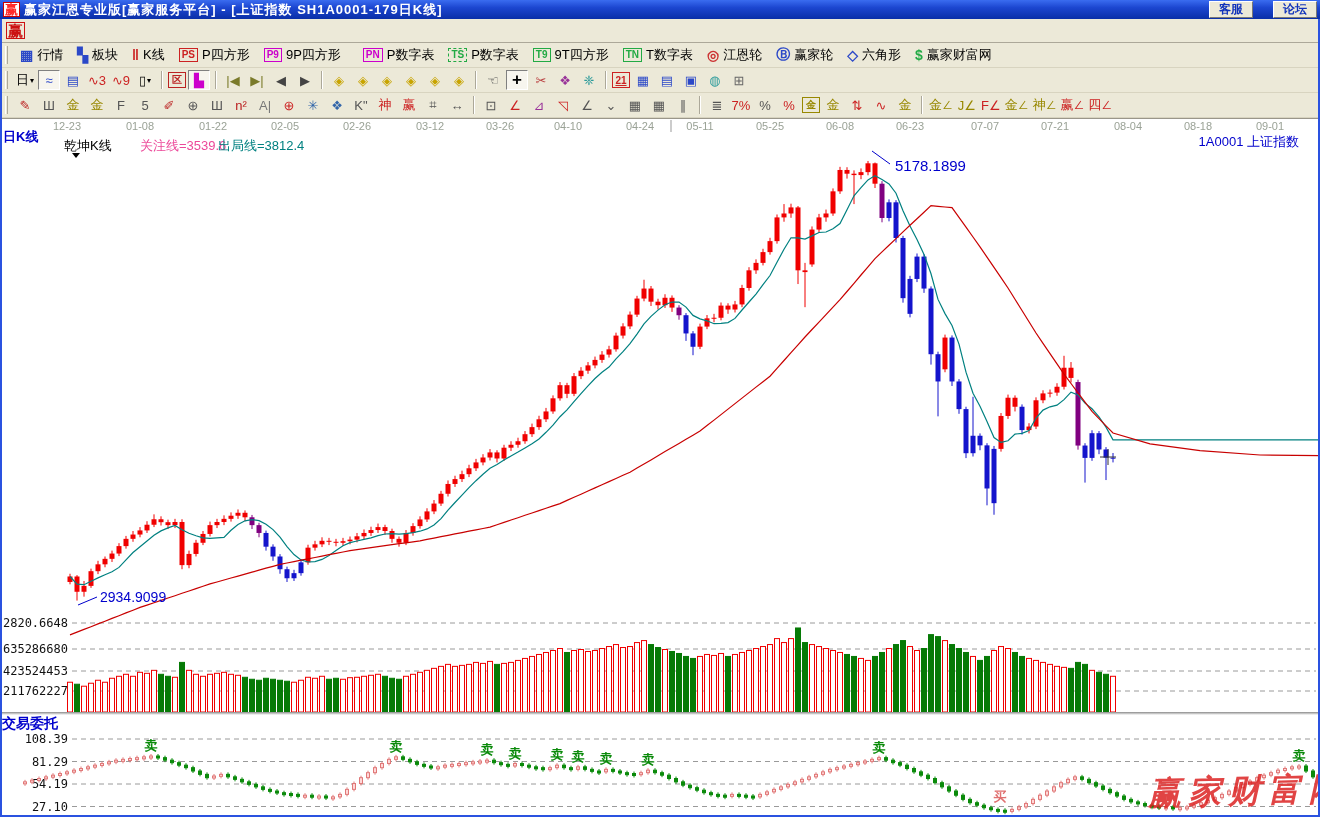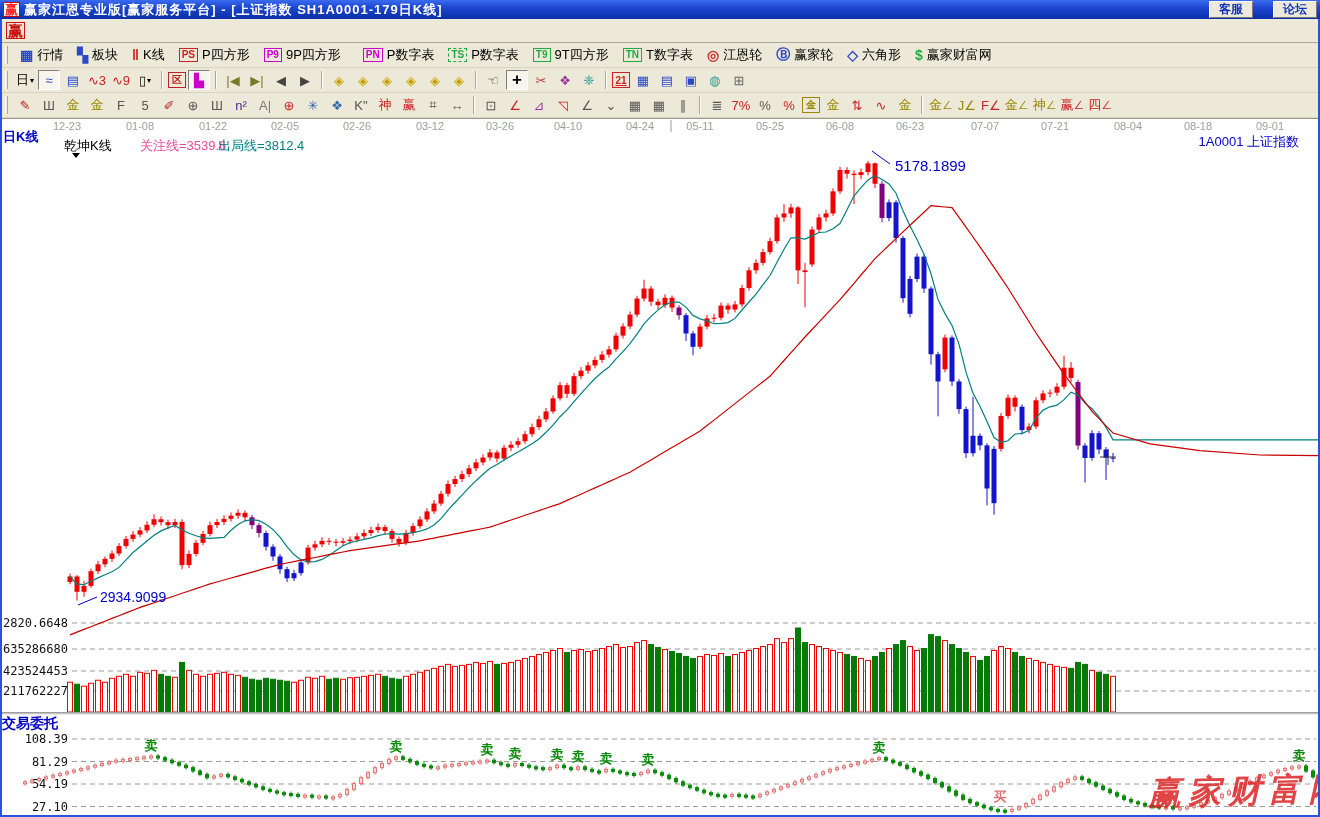--- a/index.html
+++ b/index.html
@@ -157,21 +157,21 @@
     <span class="handle"></span>
     <span class="tbtn" style="color: rgb(187, 34, 34);">✎</span>
     <span class="tbtn" style="color: rgb(85, 85, 85);">Ш</span>
     <span class="tbtn" style="color: rgb(152, 136, 0);">金</span>
     <span class="tbtn" style="color: rgb(152, 136, 0);">金</span>
     <span class="tbtn" style="color: rgb(85, 85, 85);">F</span>
     <span class="tbtn" style="color: rgb(85, 85, 85);">5</span>
     <span class="tbtn" style="color: rgb(187, 34, 34);">✐</span>
     <span class="tbtn" style="color: rgb(85, 85, 85);">⊕</span>
     <span class="tbtn" style="color: rgb(85, 85, 85);">Ш</span>
-    <span class="tbtn" style="color: #4c1d95;">n²</span>
+    <span class="tbtn" style="color: #b91c1c;">n²</span>
     <span class="tbtn" style="color: rgb(119, 119, 119);">A|</span>
     <span class="tbtn" style="color: rgb(204, 34, 34);">⊕</span>
     <span class="tbtn" style="color: rgb(51, 102, 170);">✳</span>
     <span class="tbtn" style="color: rgb(51, 102, 170);">❖</span>
     <span class="tbtn" style="color: rgb(85, 85, 85);">K"</span>
     <span class="tbtn" style="color: rgb(204, 34, 34);">神</span>
     <span class="tbtn" style="color: rgb(204, 34, 34);">赢</span>
     <span class="tbtn" style="color: rgb(85, 85, 85);">⌗</span>
     <span class="tbtn" style="color: rgb(85, 85, 85);">↔</span>
     <span class="sep"></span>

